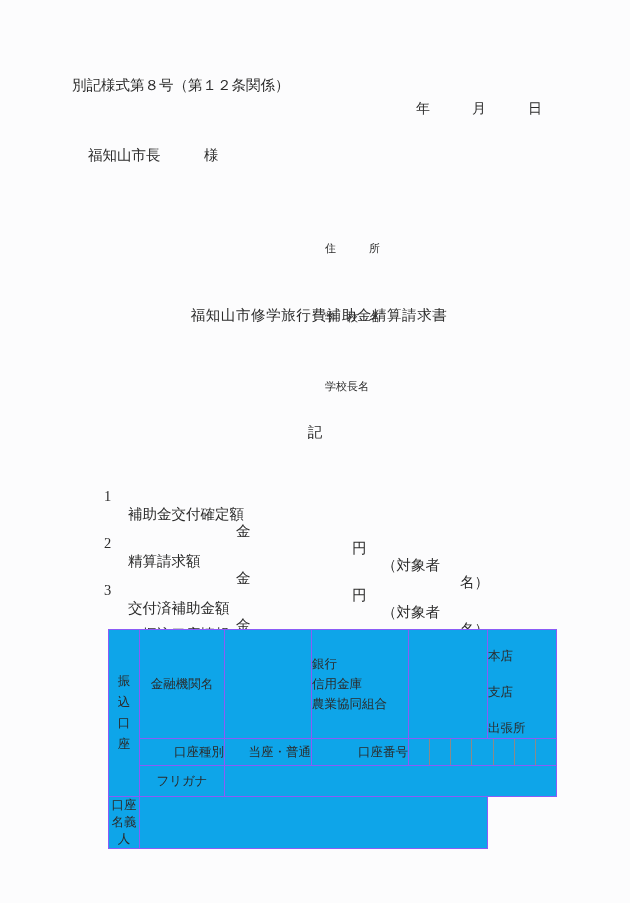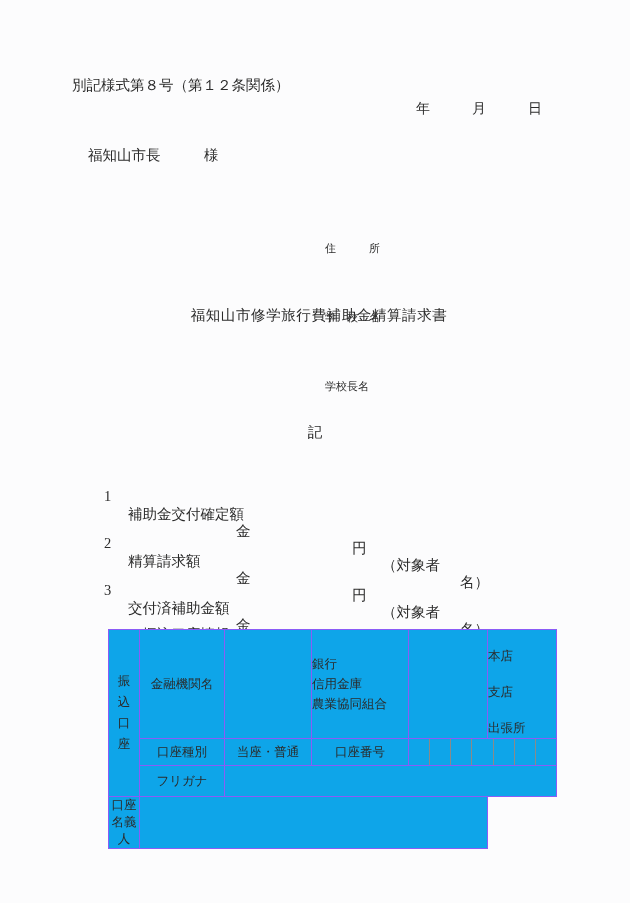--- a/index.html
+++ b/index.html
@@ -126,21 +126,21 @@
     width: 100%;
     height: 26px;
   }
   .digit-box {
     flex: 1 1 0;
     border-right: 1px solid #8a8a8a;
     height: 100%;
   }
   .digit-box:last-child { border-right: none; }
 
-  .tall-row td { height: 26px; }
+  .tall-row td { height: 26px; text-align: right; }
   .name-row td { height: 30px; }
 </style>
 </head>
 <body>
 
 <div class="page">
 
   <div class="abs form-no">別記様式第８号（第１２条関係）</div>
 
   <div class="abs date-line">年　　　月　　　日</div>

